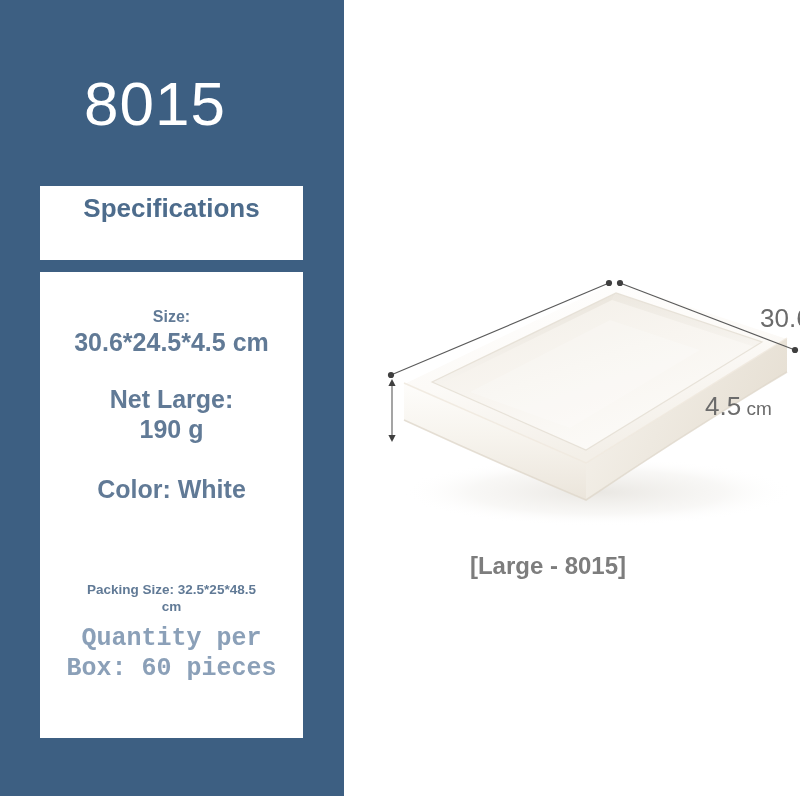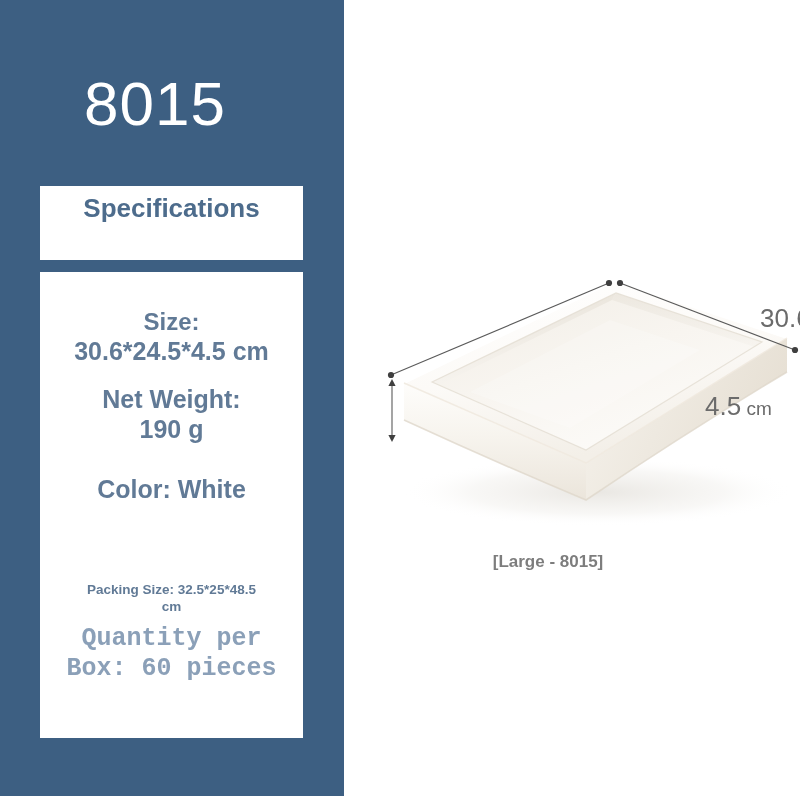--- a/index.html
+++ b/index.html
@@ -41,21 +41,21 @@
     font-weight:bold;
     line-height:1.15;
   }
 
   
   .spec-body-card {
     position:absolute; left:40px; top:272px; width:263px; height:466px;
     background:#ffffff;
   }
   .spec-block { position:absolute; left:-18px; width:299px; text-align:center; color:#617a96; }
-  .spec-label-sm { font-size:24px; font-weight:bold; line-height:1.18; }
+  .spec-label-sm { font-size:16px; font-weight:bold; line-height:1.18; }
   .spec-value-lg { font-size:25px; font-weight:bold; line-height:1.2;text-align:center; }
   .spec-tiny     { font-size:13.5px; font-weight:bold; line-height:1.25; }
   .spec-muted    { color:#8ba0b8;font-family:Liberation Mono, monospace; }
 
   .blk-size     { top:36px; }
   .blk-weight   { top:112px; }
   .blk-color    { top:202px; }
   .blk-packing  { top:282px;margin-top:28px; }
   .blk-qty      { top:352px; }
 
@@ -76,21 +76,21 @@
   .dim-num { font-size:26px; }
   .dim-unit { font-size:19px; }
 
   .dim-w  { left:416px; top:303px; }
   .dim-h  { left:341px; top:391px;margin-left:20px; }
 
   .caption {
     position:absolute; left:344px; top:552px; width:408px;
     text-align:center;
     color:#7d7d7d;
-    font-size:17px;
+    font-size:24px;
     font-weight:bold;
   }
 </style>
 </head>
 <body>
 
 <div id="sheet">
 
   <div class="blue-panel">
 
@@ -103,21 +103,21 @@
     </div>
 
     <div class="spec-body-card">
 
       <div class="spec-block blk-size">
         <div class="spec-label-sm">Size:</div>
         <div class="spec-value-lg">30.6*24.5*4.5 cm</div>
       </div>
 
       <div class="spec-block blk-weight">
-        <div class="spec-value-lg">Net Weight:</div>
+        <div class="spec-value-lg">Net Large:</div>
         <div class="spec-value-lg">190 g</div>
       </div>
 
       <div class="spec-block blk-color">
         <div class="spec-value-lg">Color: White</div>
       </div>
 
       <div class="spec-block blk-packing">
         <div class="spec-tiny">Packing Size: 32.5*25*48.5</div>
         <div class="spec-tiny">cm</div>

